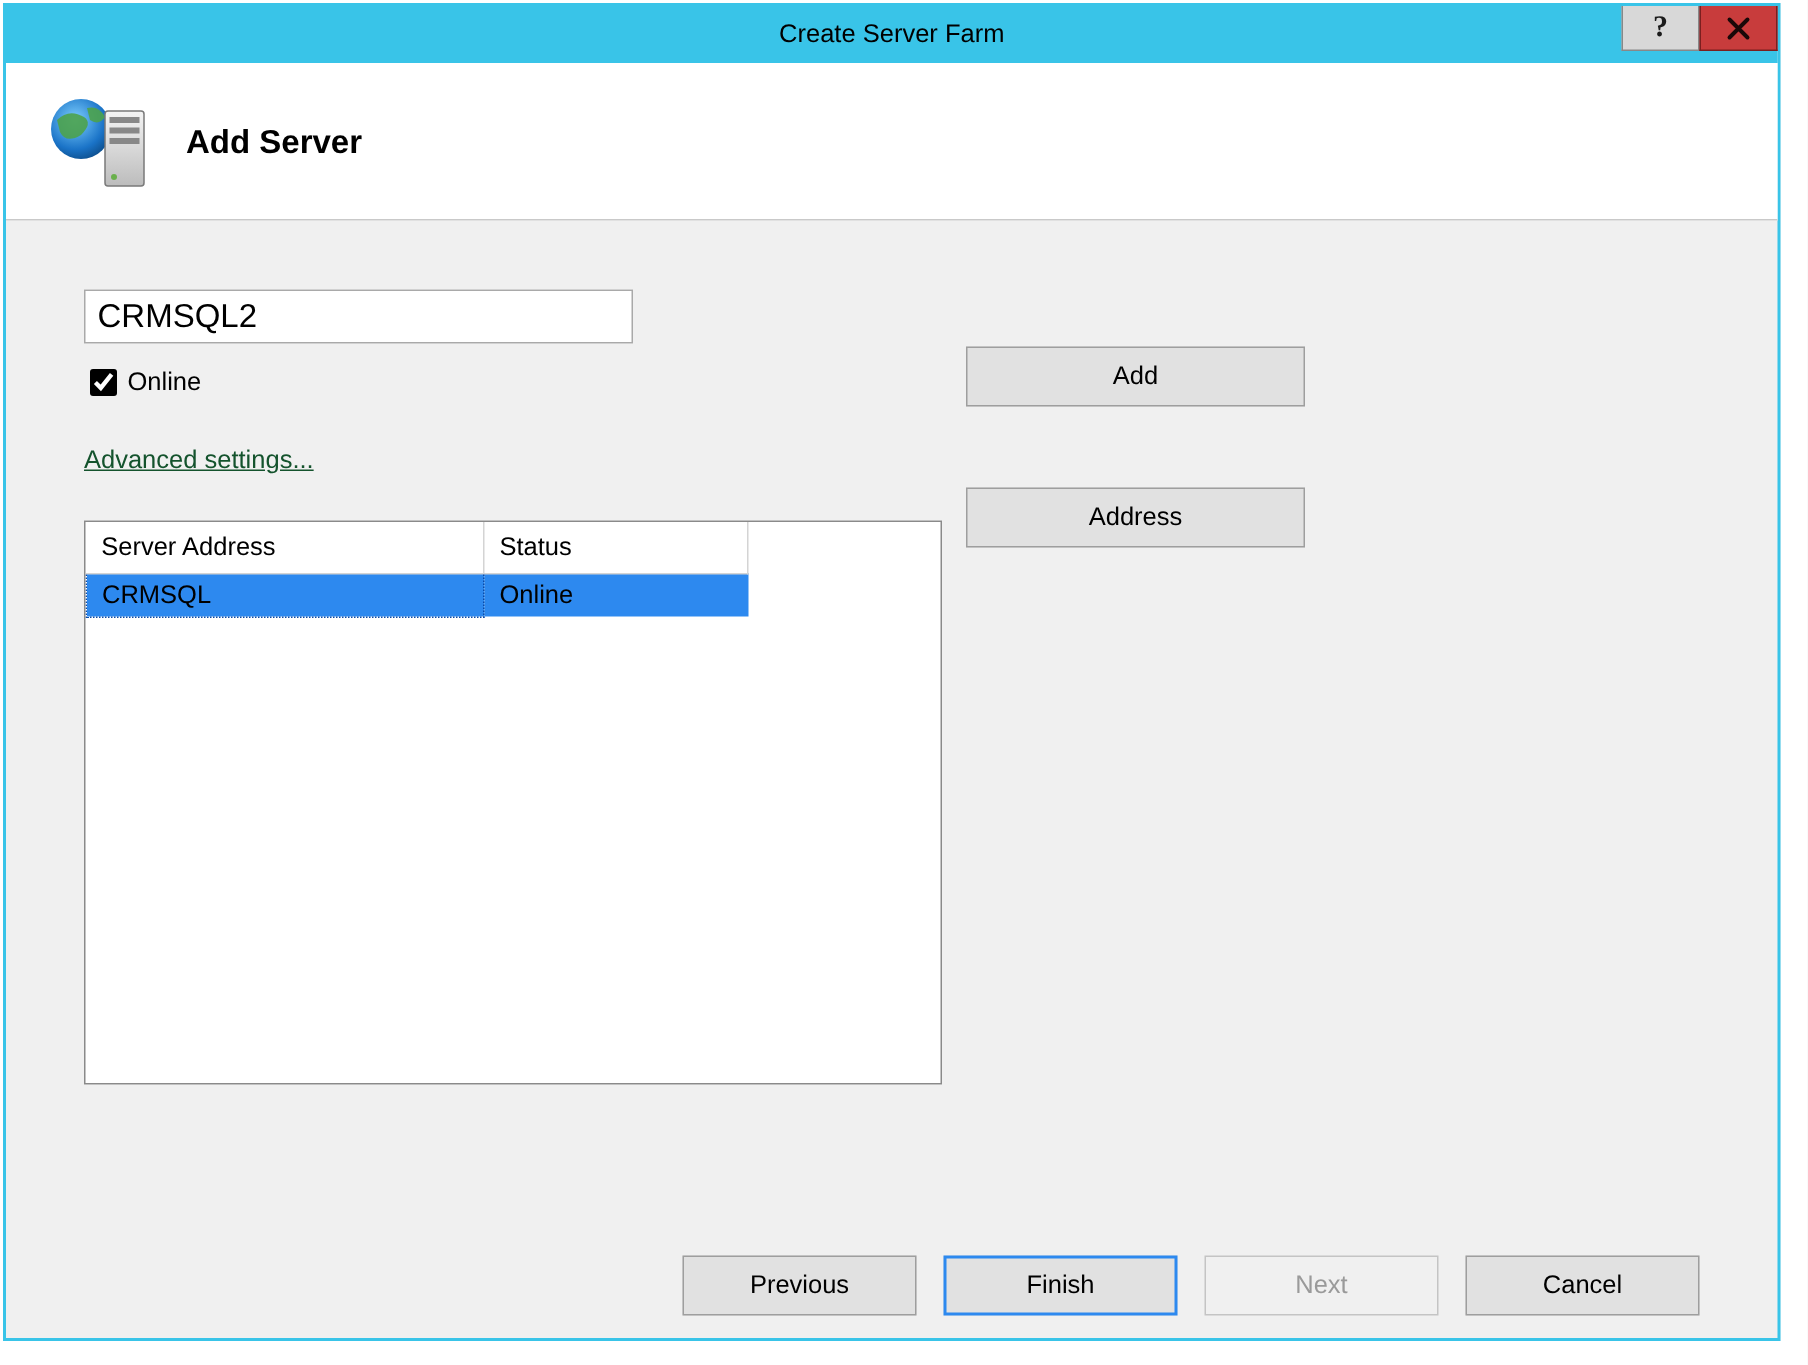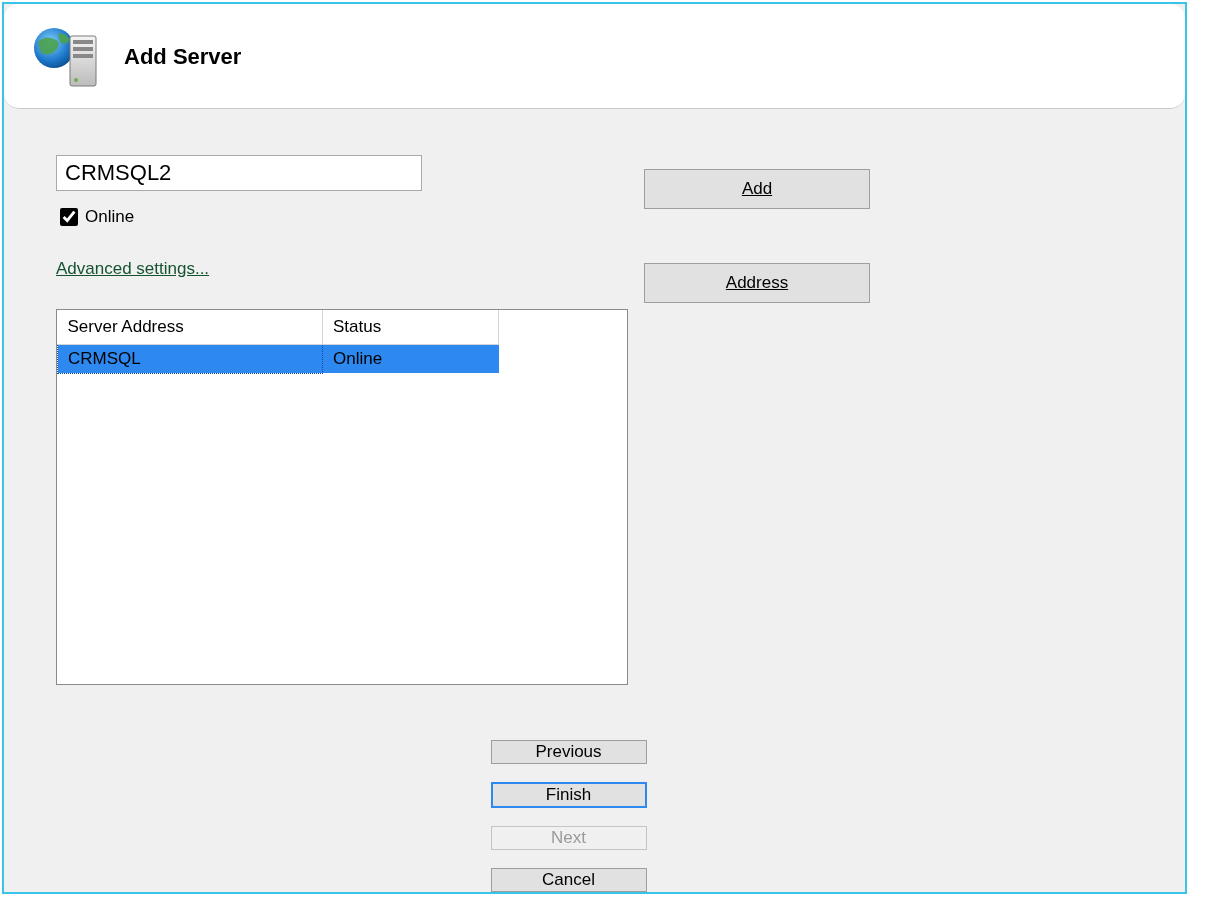--- a/index.html
+++ b/index.html
@@ -77,21 +77,20 @@
     font-weight: 800;
   }
   
   .page-header {
     background: #fff;
     display: flex;
     align-items: center;
     gap: 22px;
     padding: 18px 24px 16px 28px;
     border-bottom: 1px solid #c9c9c9;
-    border-radius: 15px;
   }
   .page-header .icon-wrap {
     width: 70px;
     height: 70px;
     display: flex;
     align-items: center;
     justify-content: center;
   }
   .page-header h1 {
     margin: 0;
@@ -107,23 +106,22 @@
   }
   .col-left {
     position: absolute;
     left: 52px;
     top: 46px;
     width: 580px;
   }
   .col-right {
     position: absolute;
     left: 640px;
-    top: 60px;
+    top: 84px;
     width: 226px;
-    text-decoration: underline;
   }
   .field-label {
     display: block;
     margin-bottom: 6px;
     color: #000;
     font-size: 17px;
   }
   .text-input {
     width: 366px;
     height: 36px;
@@ -203,41 +201,51 @@
     border: 1px dotted #0a4aa8;
   }
   
   .footer {
     height: 70px;
     display: flex;
     justify-content: flex-end;
     align-items: center;
     gap: 18px;
     padding: 0 52px 0 0;
-    flex-direction: column;
   }
   .footer .btn {
     width: 156px;
   }
   .footer .btn.disabled {
     background: #f0f0f0;
     color: #9a9a9a;
     border-color: #c4c4c4;
   }
   .footer .btn.default {
     border: 2px solid #2d89ef;
     background: #e1e1e1;
   }
 </style>
 </head>
 <body>
 
 <div class="outer">
 <div class="window">
 
+  <div class="titlebar">
+    <div class="title">Create Server Farm</div>
+    <div class="controls">
+      <div class="ctrl help">?</div>
+      <div class="ctrl close">
+        <svg width="16" height="16" viewBox="0 0 16 16">
+          <path d="M2 2 L14 14 M14 2 L2 14" stroke="#1a0808" stroke-width="2.6" stroke-linecap="round"></path>
+        </svg>
+      </div>
+    </div>
+  </div>
 
   <div class="page-header">
     <div class="icon-wrap">
       <svg width="70" height="70" viewBox="0 0 70 70">
 
         <defs>
           <radialGradient id="g1" cx="40%" cy="35%" r="70%">
             <stop offset="0%" stop-color="#7fd0ff"></stop>
             <stop offset="70%" stop-color="#1a73c7"></stop>
             <stop offset="100%" stop-color="#0d4e8c"></stop>

